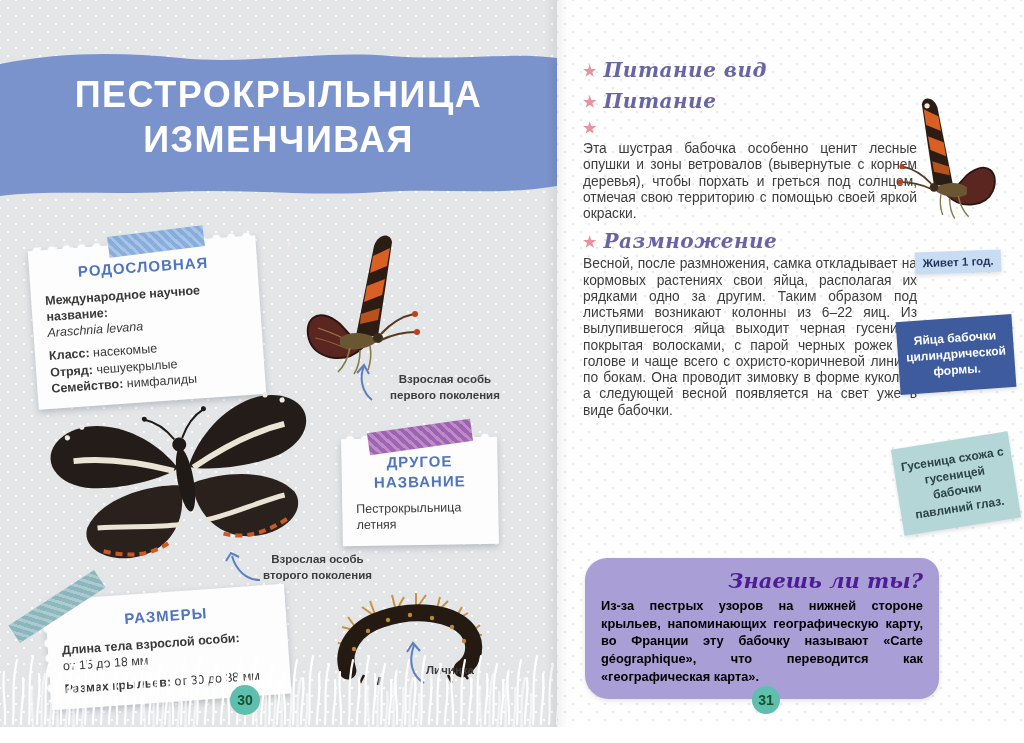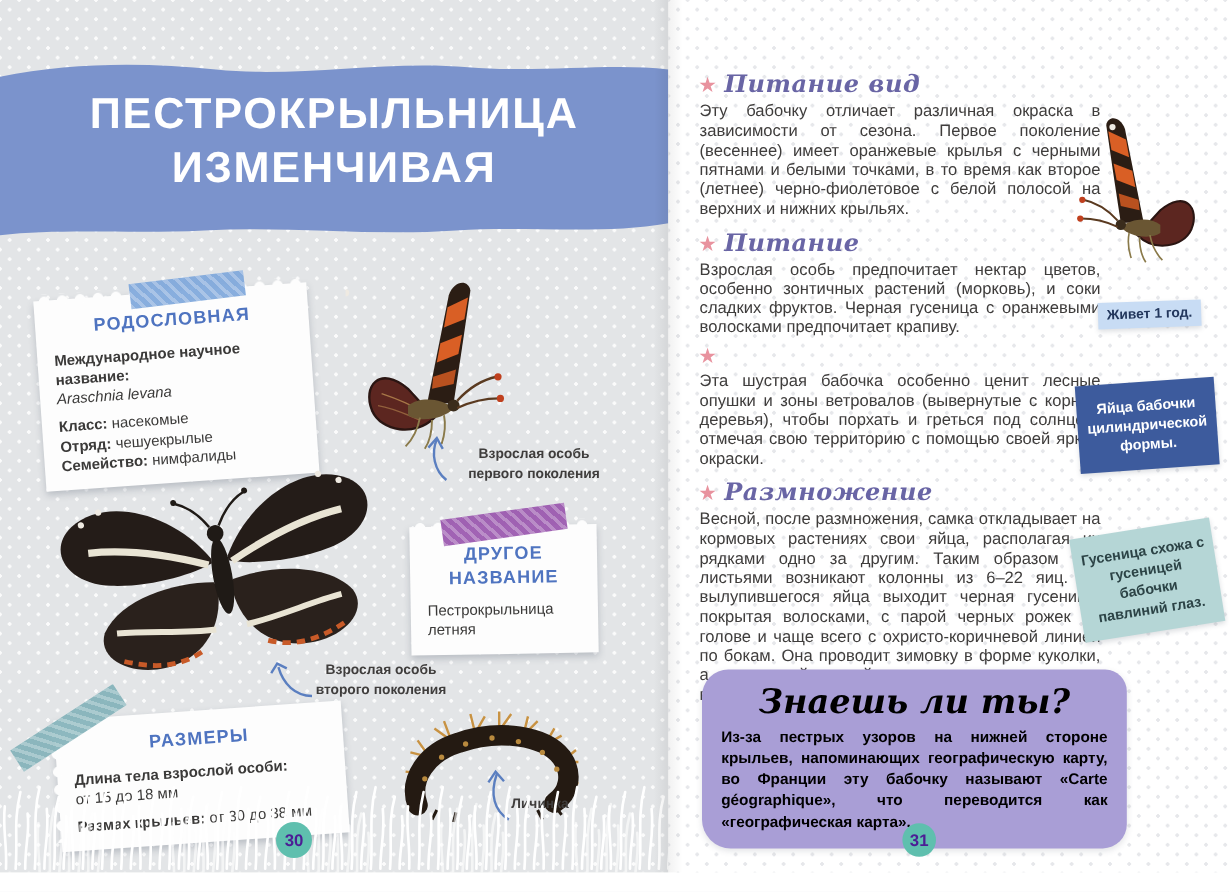--- a/index.html
+++ b/index.html
@@ -45,21 +45,21 @@
     background-image:repeating-linear-gradient(50deg,rgba(255,255,255,.28) 0 3px,rgba(255,255,255,0) 3px 7px);}
   #tape-pedigree{left:108px;top:231px;width:96px;height:21px;background-color:#7fa8dc;transform:rotate(-7deg);}
   #tape-othername{left:368px;top:426px;width:104px;height:22px;background-color:#9a56ae;transform:rotate(-8deg);}
   #tape-sizes{left:6px;top:596px;width:102px;height:21px;background-color:#84b3ba;transform:rotate(-33deg);}
 
   
   .caption{position:absolute;font-size:11.5px;color:#3f3d3c;text-align:center;line-height:1.35;font-weight:bold;}
   .arrow{position:absolute;}
 
   
-  .page-num{position:absolute;width:30px;height:30px;border-radius:50%;background:#5fbfae;color:#4c1d95;
+  .page-num{position:absolute;width:30px;height:30px;border-radius:50%;background:#5fbfae;color:#14532d;
     font-size:14px;font-weight:bold;display:flex;align-items:center;justify-content:center;}
   #page-num-left{left:230px;top:685px;}
   #page-num-right{left:752px;top:686px;width:28px;height:28px;}
 
   
   #text-col{position:absolute;left:583px;top:58px;width:334px;}
   section{margin:0 0 7px;}
   .sec-head{margin:0 0 3px;font-size:20px;display:flex;align-items:baseline;gap:7px;}
   .sec-head .star{color:#e8929e;font-size:15px;transform:translateY(-1px);}
   .sec-head .h-title{color:#6965a5;font-family:"DejaVu Serif",serif;font-style:italic;font-weight:bold;letter-spacing:.5px;}
@@ -70,21 +70,21 @@
   #note-lifespan{left:915px;top:251px;width:78px;padding:5px 4px;background:#c8dcf4;color:#22365c;
     font-size:11.5px;transform:rotate(-2deg);}
   #note-eggs{left:898px;top:318px;width:100px;padding:12px 8px;background:#3d5b9d;color:#fff;
     font-size:12px;line-height:1.35;transform:rotate(-4deg);}
   #note-caterpillar{left:897px;top:440px;width:104px;padding:11px 7px;background:#b5d6d6;color:#2c4346;
     font-size:12px;line-height:1.35;transform:rotate(-9deg);}
 
   
   #dyk{position:absolute;left:585px;top:558px;width:322px;padding:8px 16px 14px;background:#a99ed6;
     border-radius:22px 18px 20px 24px;box-shadow:0 2px 5px rgba(60,70,90,.15);}
-  #dyk h2{margin:2px 0 4px;text-align:center;color:#000000;font-size:28px;
+  #dyk h2{margin:2px 0 4px;text-align:right;color:#4c1d95;font-size:21px;
     font-family:"DejaVu Serif",serif;font-style:italic;font-weight:bold;}
   #dyk p{margin:0;color:#000000;font-size:12.8px;font-weight:bold;line-height:1.38;text-align:justify;}
 
   .illu{position:absolute;}
 </style>
 </head>
 <body>
 
 <div id="stage">
 
@@ -232,28 +232,26 @@
 
   <div id="right-page" class="page"></div>
   <div id="gutter"></div>
 
   <div id="text-col">
     <section>
       <h3 class="sec-head">
         <span class="star">★</span>
         <span class="h-title">Питание вид</span>
       </h3>
-      <p>Эту бабочку отличает различная окраска в зависимости от сезона. Первое поколение (весеннее) имеет оранжевые крылья с черными пятнами и белыми точками, в то время как второе (летнее) черно-фиолетовое с белой полосой на верхних и нижних крыльях.</p>
     </section>
     <section>
       <h3 class="sec-head">
         <span class="star">★</span>
         <span class="h-title">Питание</span>
       </h3>
-      <p>Взрослая особь предпочитает нектар цветов, особенно зонтичных растений (морковь), и соки сладких фруктов. Черная гусеница с оранжевыми волосками предпочитает крапиву.</p>
     </section>
     <section>
       <h3 class="sec-head">
         <span class="star">★</span>
       </h3>
       <p>Эта шустрая бабочка особенно ценит лесные опушки и зоны ветровалов (вывернутые с корнем деревья), чтобы порхать и греться под солнцем, отмечая свою территорию с помощью своей яркой окраски.</p>
     </section>
     <section>
       <h3 class="sec-head">
         <span class="star">★</span>

